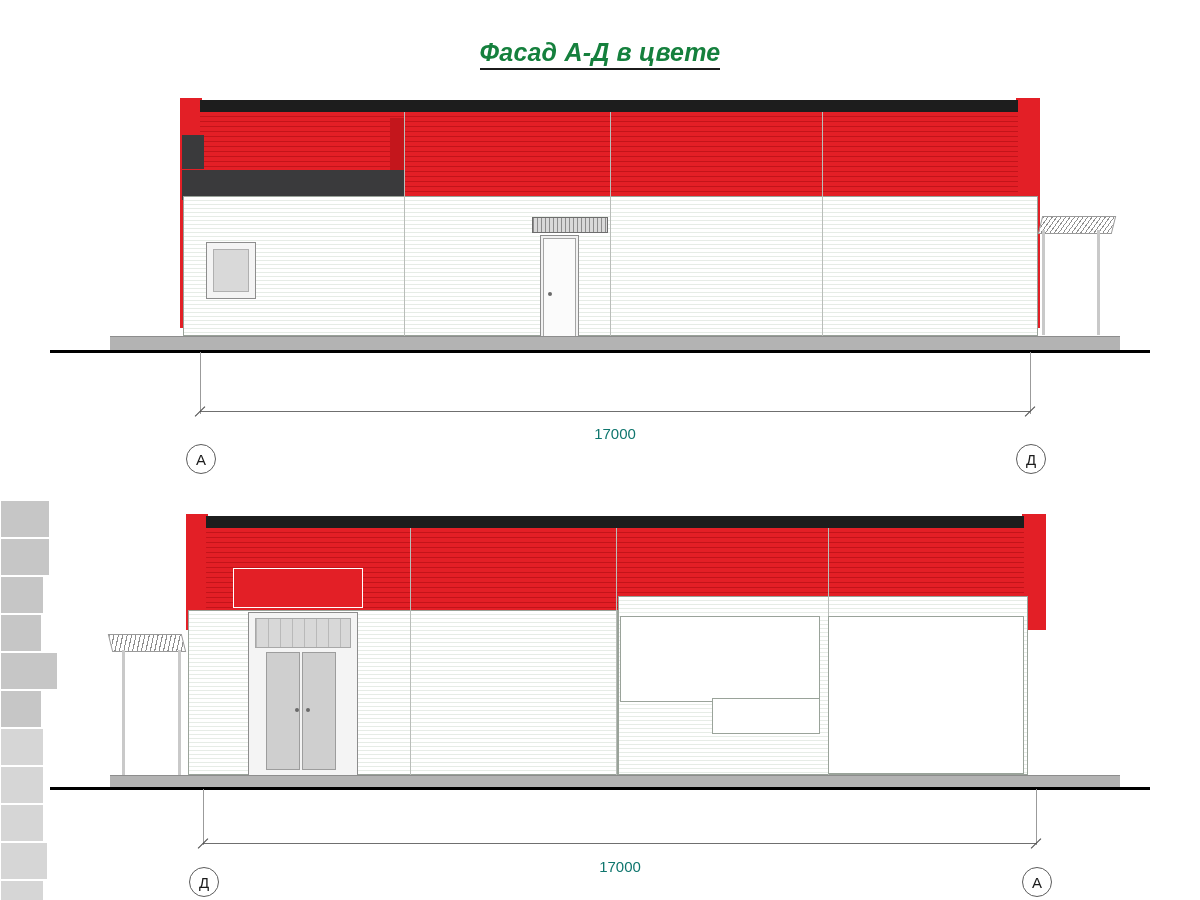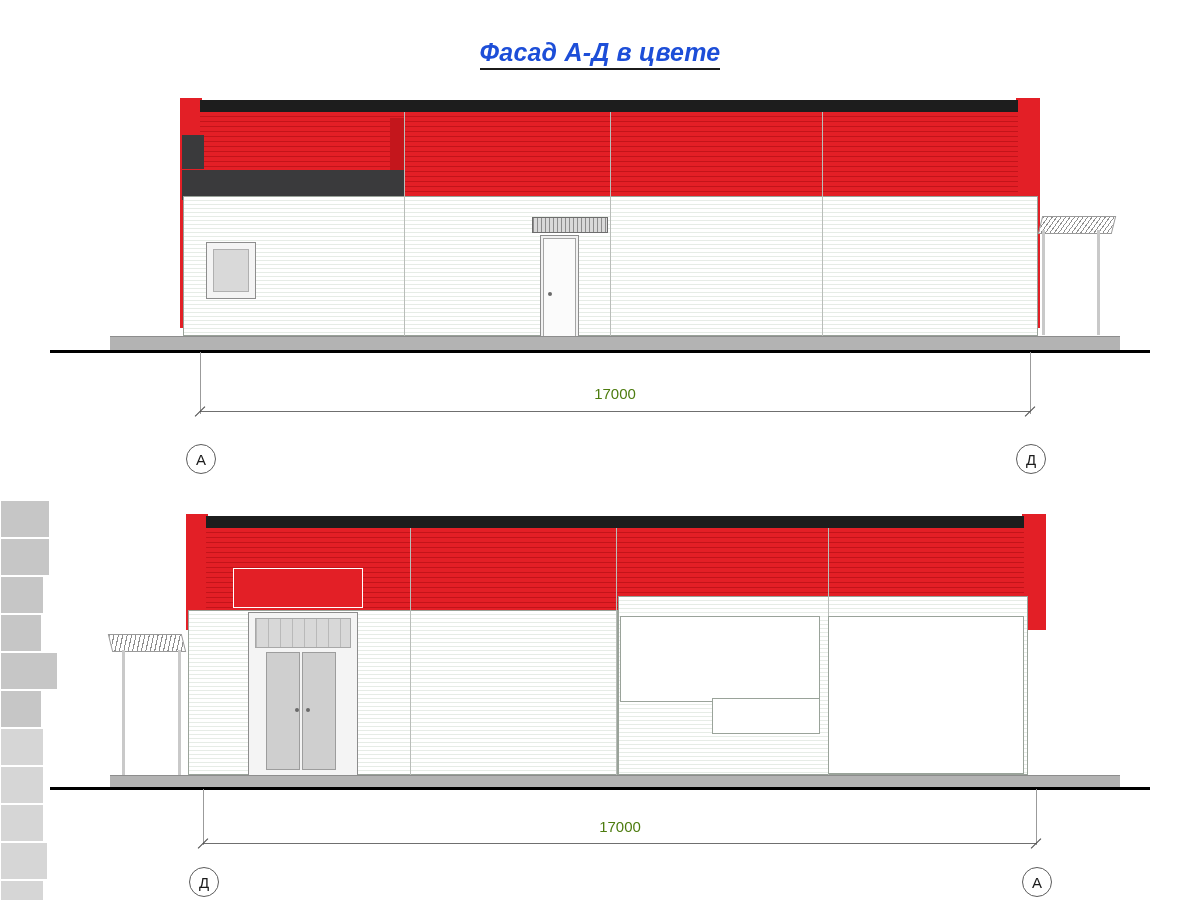--- a/index.html
+++ b/index.html
@@ -20,21 +20,21 @@
   }
 
   
   .fac-title {
     position: absolute;
     width: 100%;
     text-align: center;
     font-style: italic;
     font-weight: bold;
     font-size: 25px;
-    color: #1d4ed8;
+    color: #15803d;
     letter-spacing: .2px;
   }
   .fac-title span {
     border-bottom: 2px solid #1b1b1b;
     padding-bottom: 2px;
   }
   #title-1 { top: 38px; }
   #title-2 { top: 462px; }
 
   
@@ -93,23 +93,24 @@
   .dim-tick {
     position: absolute;
     width: 14px;
     height: 1px;
     background: #4a4a4a;
     transform: rotate(-45deg);
   }
   .dim-text {
     position: absolute;
     font-size: 15px;
-    color: #4d7c0f;
+    color: #0f766e;
     text-align: center;
     font-family: "Liberation Sans", sans-serif;
+    margin-top: 40px;
   }
   .axis-bubble {
     position: absolute;
     width: 28px;
     height: 28px;
     border: 1px solid #5c5c5c;
     border-radius: 50%;
     color: #1b1b1b;
     font-size: 15px;
     display: flex;

